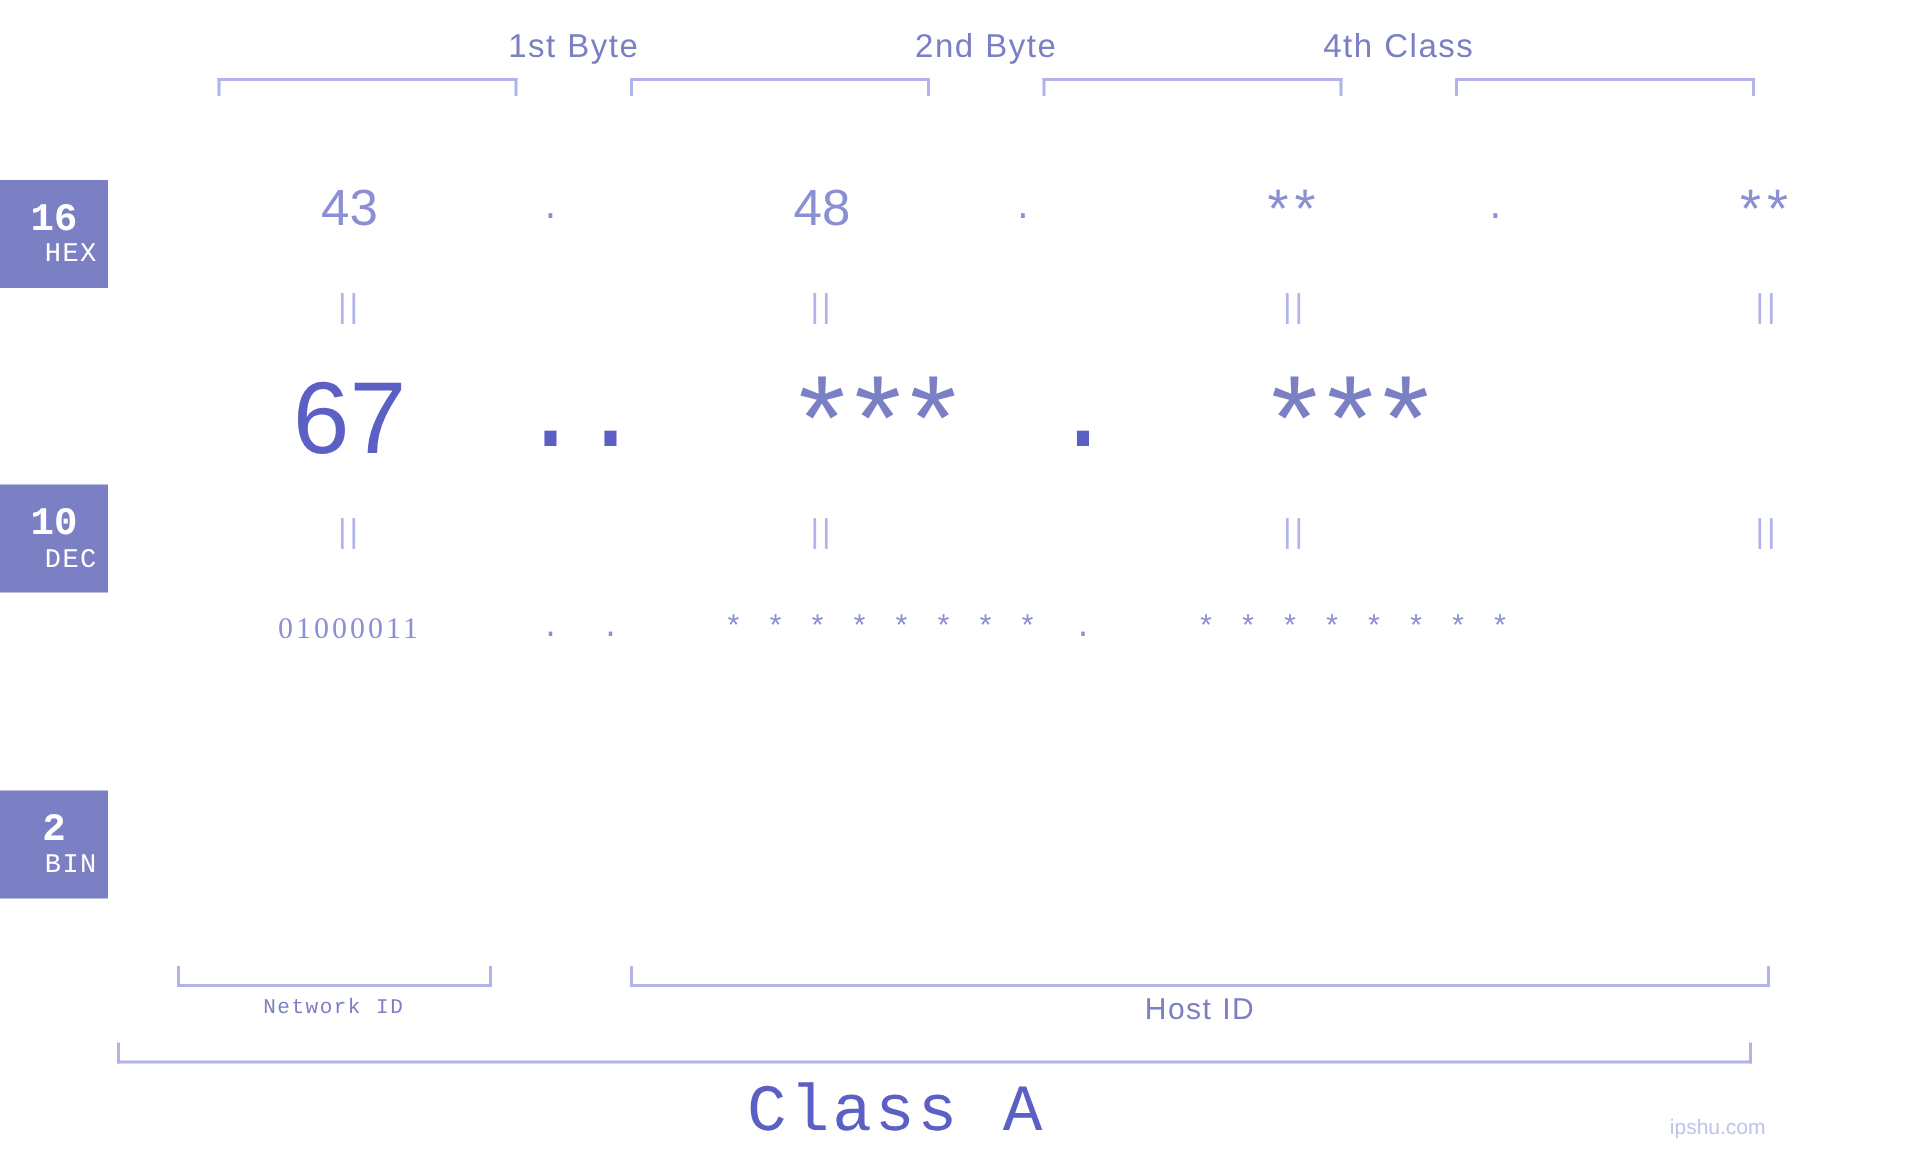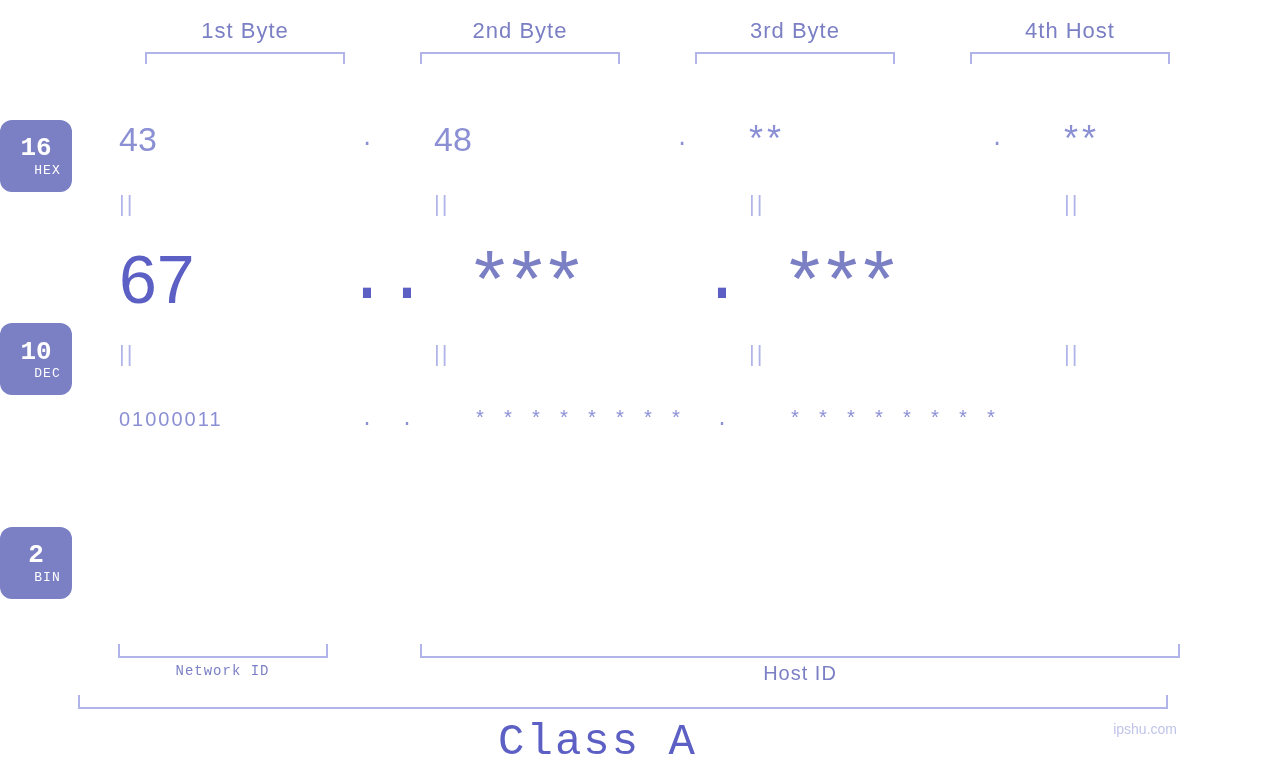--- a/index.html
+++ b/index.html
@@ -70,37 +70,37 @@
       align-items: center;
       justify-content: space-around;
       width: 130px;
       padding-top: 20px;
       gap: 60px;
     }
 
     .base-badge {
       background: #7b7fc4;
       color: white;
-      border-radius: 12px;
+      border-radius: 0;
       width: 72px;
       height: 72px;
       display: flex;
       flex-direction: column;
       align-items: center;
       justify-content: center;
     }
 
     .base-number {
       font-size: 26px;
       font-weight: bold;
       line-height: 1.1;
     }
 
     .base-label {
-      font-size: 13px;
+      font-size: 18px;
       font-weight: normal;
       letter-spacing: 1px;
       margin-left: 23px;
     }
 
     
     .data-cols {
       display: flex;
       flex: 1;
       flex-direction: column;
@@ -144,21 +144,21 @@
       align-items: center;
       justify-content: flex-start;
       height: 40px;
     }
 
     .cell {
       width: 275px;
       text-align: center;
       display: flex;
       align-items: center;
-      justify-content: flex-start;
+      justify-content: center;
       padding-left: 47px;
     }
 
     .cell-dot {
       width: 40px;
       text-align: center;
       display: flex;
       align-items: center;
       justify-content: center;
     }
@@ -186,21 +186,21 @@
 
     .dec-dot {
       color: #5c5fc4;
       font-size: 70px;
     }
 
     
     .bin-val {
       color: #8b8fd4;
       font-size: 20px;
-      font-family: Liberation Sans, sans-serif;
+      font-family: Liberation Serif, serif;
       letter-spacing: 2px;
     }
 
     .bin-dot {
       color: #8b8fd4;
       font-size: 20px;
     }
 
     .bin-hidden {
       color: #8b8fd4;
@@ -256,21 +256,21 @@
       color: #5c5fc4;
       font-size: 44px;
       font-family: 'Courier New', monospace;
       font-weight: 400;
       letter-spacing: 2px;
     }
 
     
     .watermark {
       position: absolute;
-      bottom: 30px;
+      bottom: 8px;
       right: 18px;
       color: #c0c4e8;
       font-size: 14px;
       font-family: Arial, sans-serif;
     }
 
     .asterisk-hidden {
       color: #8b8fd4;
       font-size: 36px;
       font-family: Arial, sans-serif;
@@ -285,22 +285,21 @@
     }
   </style>
 </head>
 <body>
 
 <div class="main-container">
 
   <div class="byte-headers">
     <div class="byte-header">1st Byte</div>
     <div class="byte-header">2nd Byte</div>
-    <div class="byte-header">3rd Byte</div>
-    <div class="byte-header">4th Host</div>
+    <div class="byte-header">4th Class</div>
   </div>
 
   <div class="bracket-row">
     <div class="bracket">
       <div class="bracket-line"></div>
     </div>
     <div class="bracket">
       <div class="bracket-line"></div>
     </div>
     <div class="bracket">

